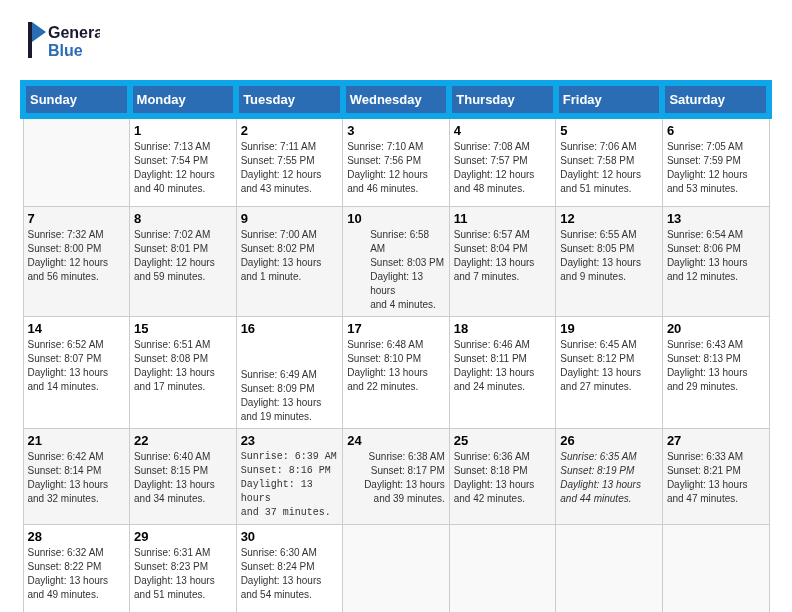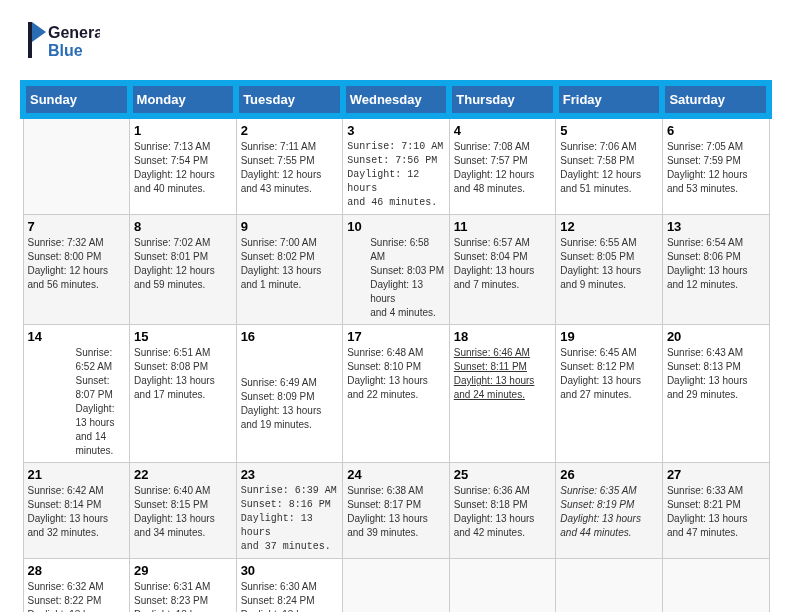--- a/index.html
+++ b/index.html
@@ -113,21 +113,21 @@
         </td>
         <td>
           <div class="day-number">2</div>
           <div class="day-info" style="white-space: pre-line;">Sunrise: 7:11 AM
 Sunset: 7:55 PM
 Daylight: 12 hours
 and 43 minutes.</div>
         </td>
         <td>
           <div class="day-number">3</div>
-          <div class="day-info" style="white-space: pre-line; font-family: Liberation Mono, monospace;">Sunrise: 7:10 AM
+          <div class="day-info" style="white-space: pre-line;">Sunrise: 7:10 AM
 Sunset: 7:56 PM
 Daylight: 12 hours
 and 46 minutes.</div>
         </td>
         <td>
           <div class="day-number">4</div>
           <div class="day-info" style="white-space: pre-line;">Sunrise: 7:08 AM
 Sunset: 7:57 PM
 Daylight: 12 hours
 and 48 minutes.</div>
@@ -194,21 +194,21 @@
           <div class="day-number">13</div>
           <div class="day-info" style="white-space: pre-line;">Sunrise: 6:54 AM
 Sunset: 8:06 PM
 Daylight: 13 hours
 and 12 minutes.</div>
         </td>
       </tr>
       <tr>
         <td>
           <div class="day-number">14</div>
-          <div class="day-info" style="white-space: pre-line; margin-left: 48px;">Sunrise: 6:52 AM
+          <div class="day-info" style="white-space: pre-line;">Sunrise: 6:52 AM
 Sunset: 8:07 PM
 Daylight: 13 hours
 and 14 minutes.</div>
         </td>
         <td>
           <div class="day-number">15</div>
           <div class="day-info" style="white-space: pre-line;">Sunrise: 6:51 AM
 Sunset: 8:08 PM
 Daylight: 13 hours
 and 17 minutes.</div>
@@ -222,21 +222,21 @@
         </td>
         <td>
           <div class="day-number">17</div>
           <div class="day-info" style="white-space: pre-line;">Sunrise: 6:48 AM
 Sunset: 8:10 PM
 Daylight: 13 hours
 and 22 minutes.</div>
         </td>
         <td>
           <div class="day-number">18</div>
-          <div class="day-info" style="white-space: pre-line; text-decoration: underline;">Sunrise: 6:46 AM
+          <div class="day-info" style="white-space: pre-line;">Sunrise: 6:46 AM
 Sunset: 8:11 PM
 Daylight: 13 hours
 and 24 minutes.</div>
         </td>
         <td>
           <div class="day-number">19</div>
           <div class="day-info" style="white-space: pre-line;">Sunrise: 6:45 AM
 Sunset: 8:12 PM
 Daylight: 13 hours
 and 27 minutes.</div>
@@ -266,21 +266,21 @@
         </td>
         <td>
           <div class="day-number">23</div>
           <div class="day-info" style="white-space: pre-line; font-family: Liberation Mono, monospace;">Sunrise: 6:39 AM
 Sunset: 8:16 PM
 Daylight: 13 hours
 and 37 minutes.</div>
         </td>
         <td>
           <div class="day-number">24</div>
-          <div class="day-info" style="white-space: pre-line;">Sunrise: 6:38 AM
+          <div class="day-info" style="white-space: pre-line; text-align: right;">Sunrise: 6:38 AM
 Sunset: 8:17 PM
 Daylight: 13 hours
 and 39 minutes.</div>
         </td>
         <td>
           <div class="day-number">25</div>
           <div class="day-info" style="white-space: pre-line;">Sunrise: 6:36 AM
 Sunset: 8:18 PM
 Daylight: 13 hours
 and 42 minutes.</div>

